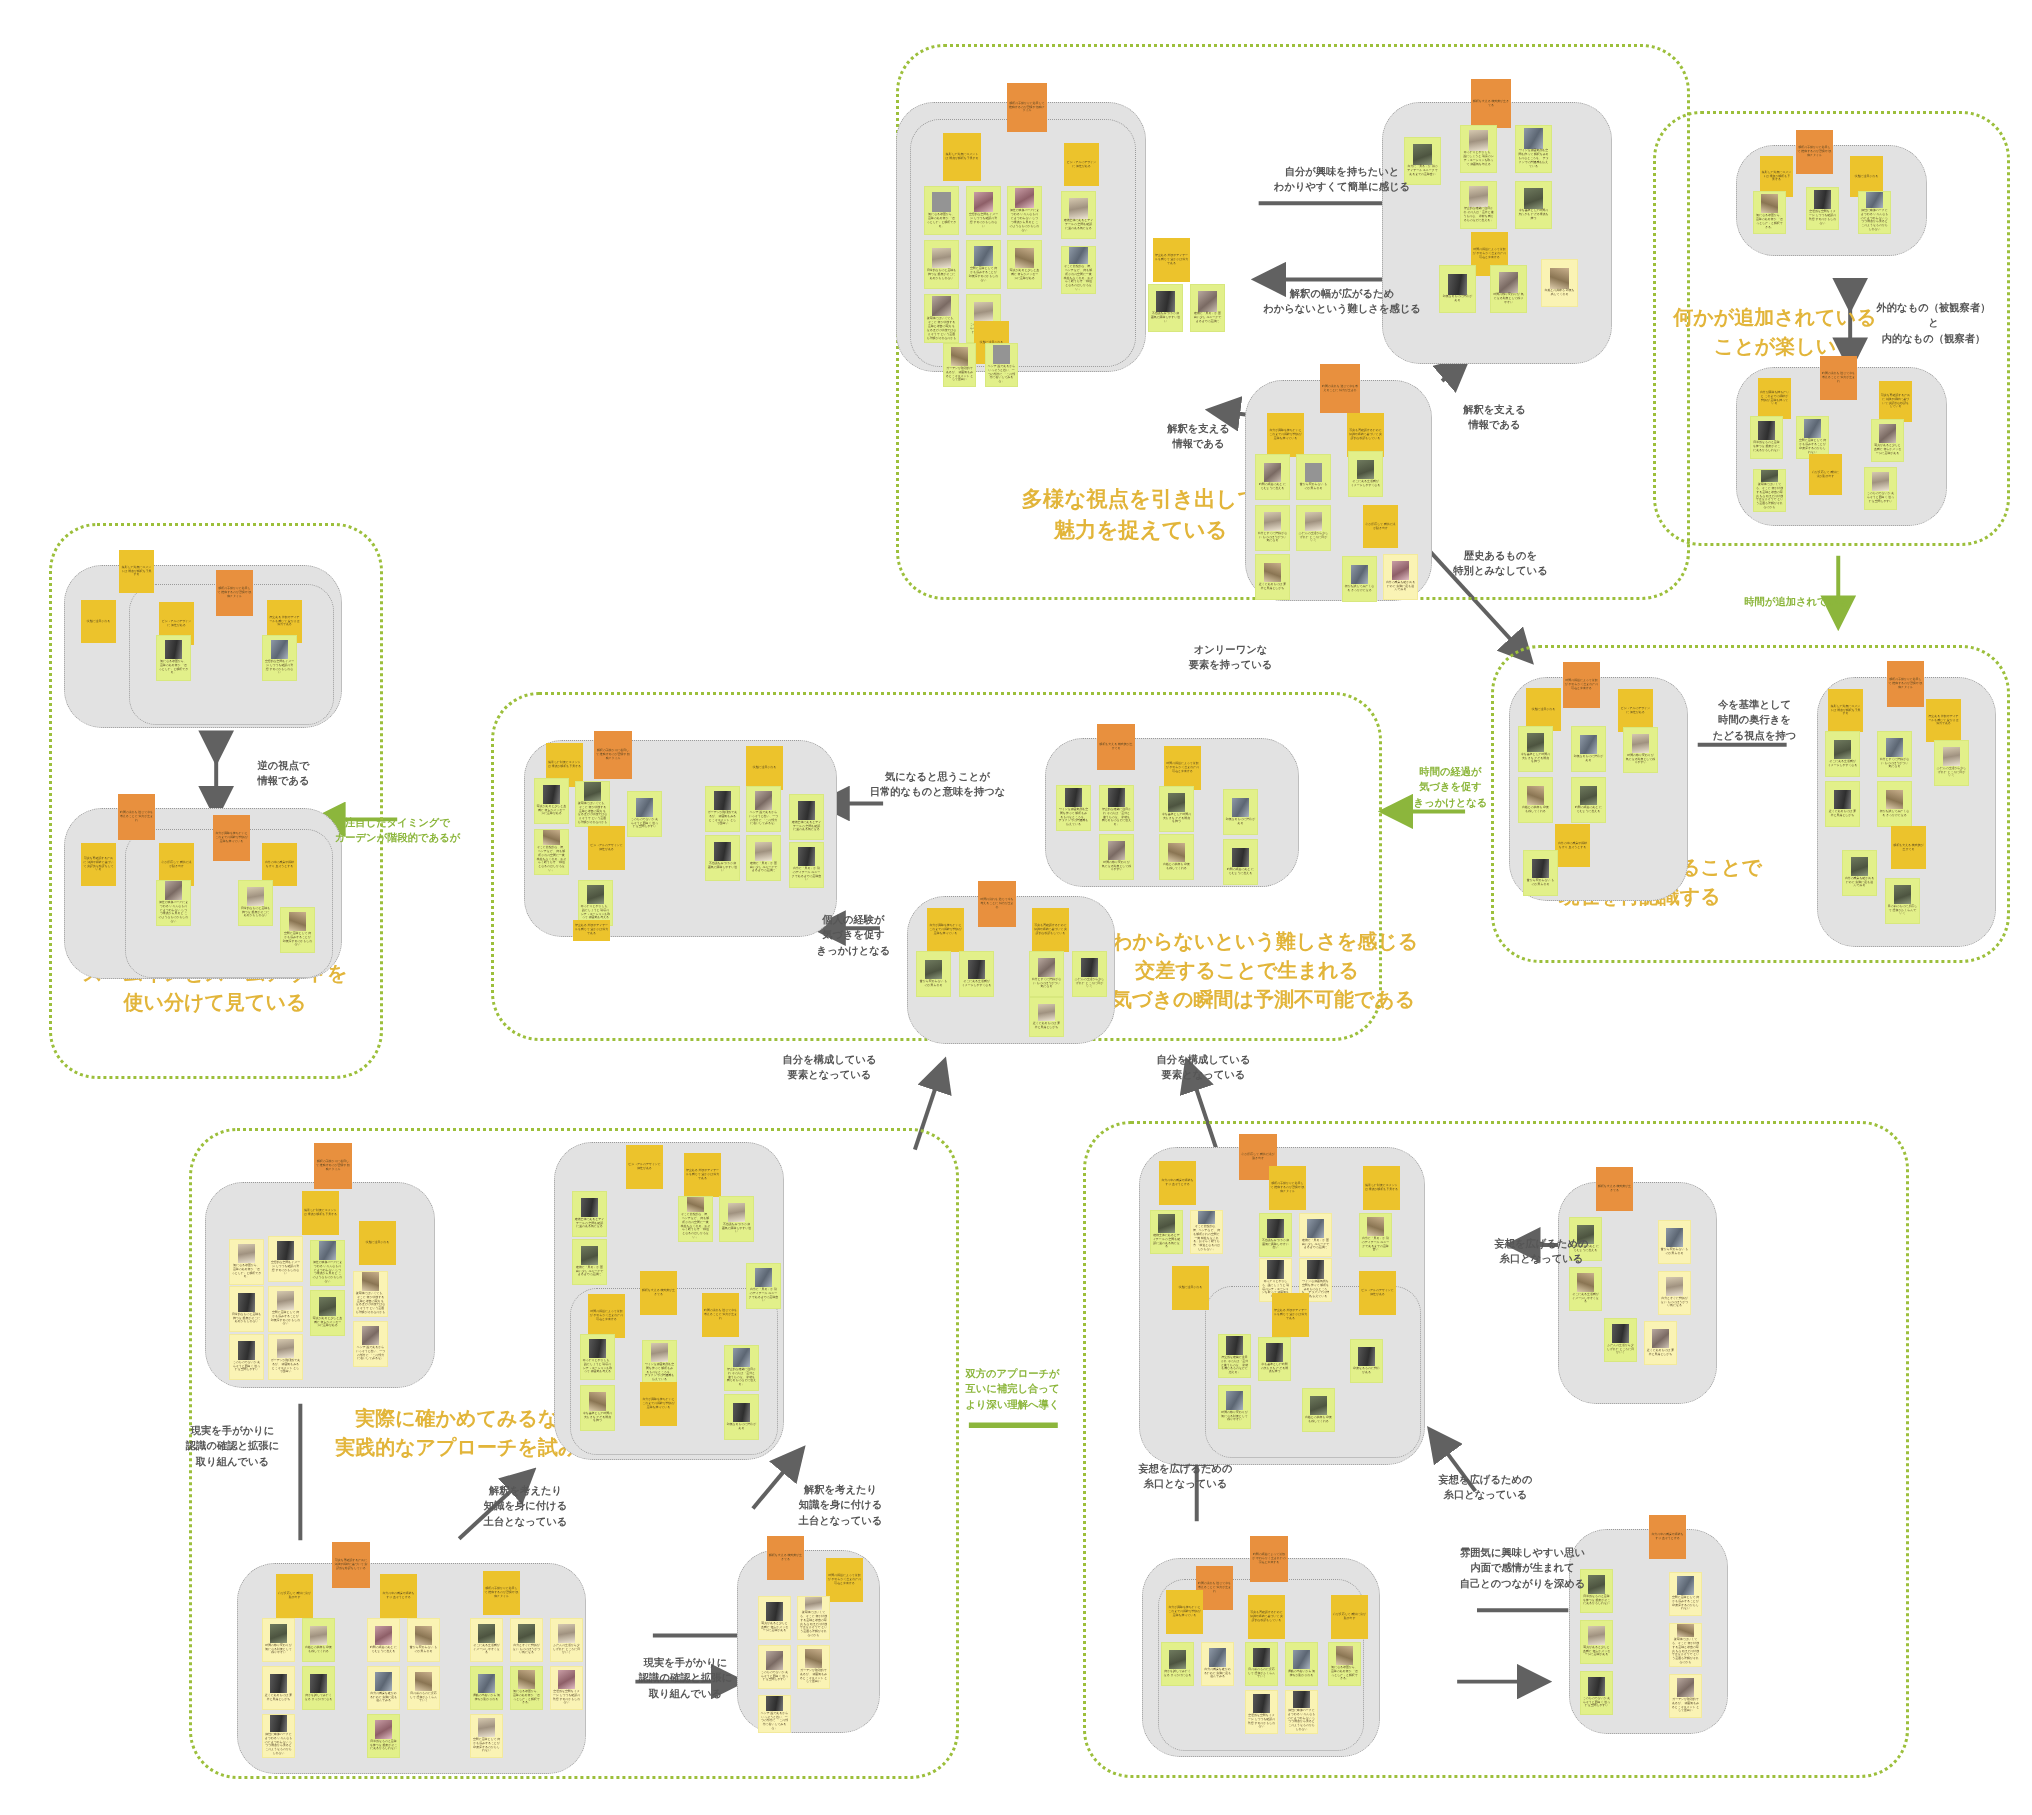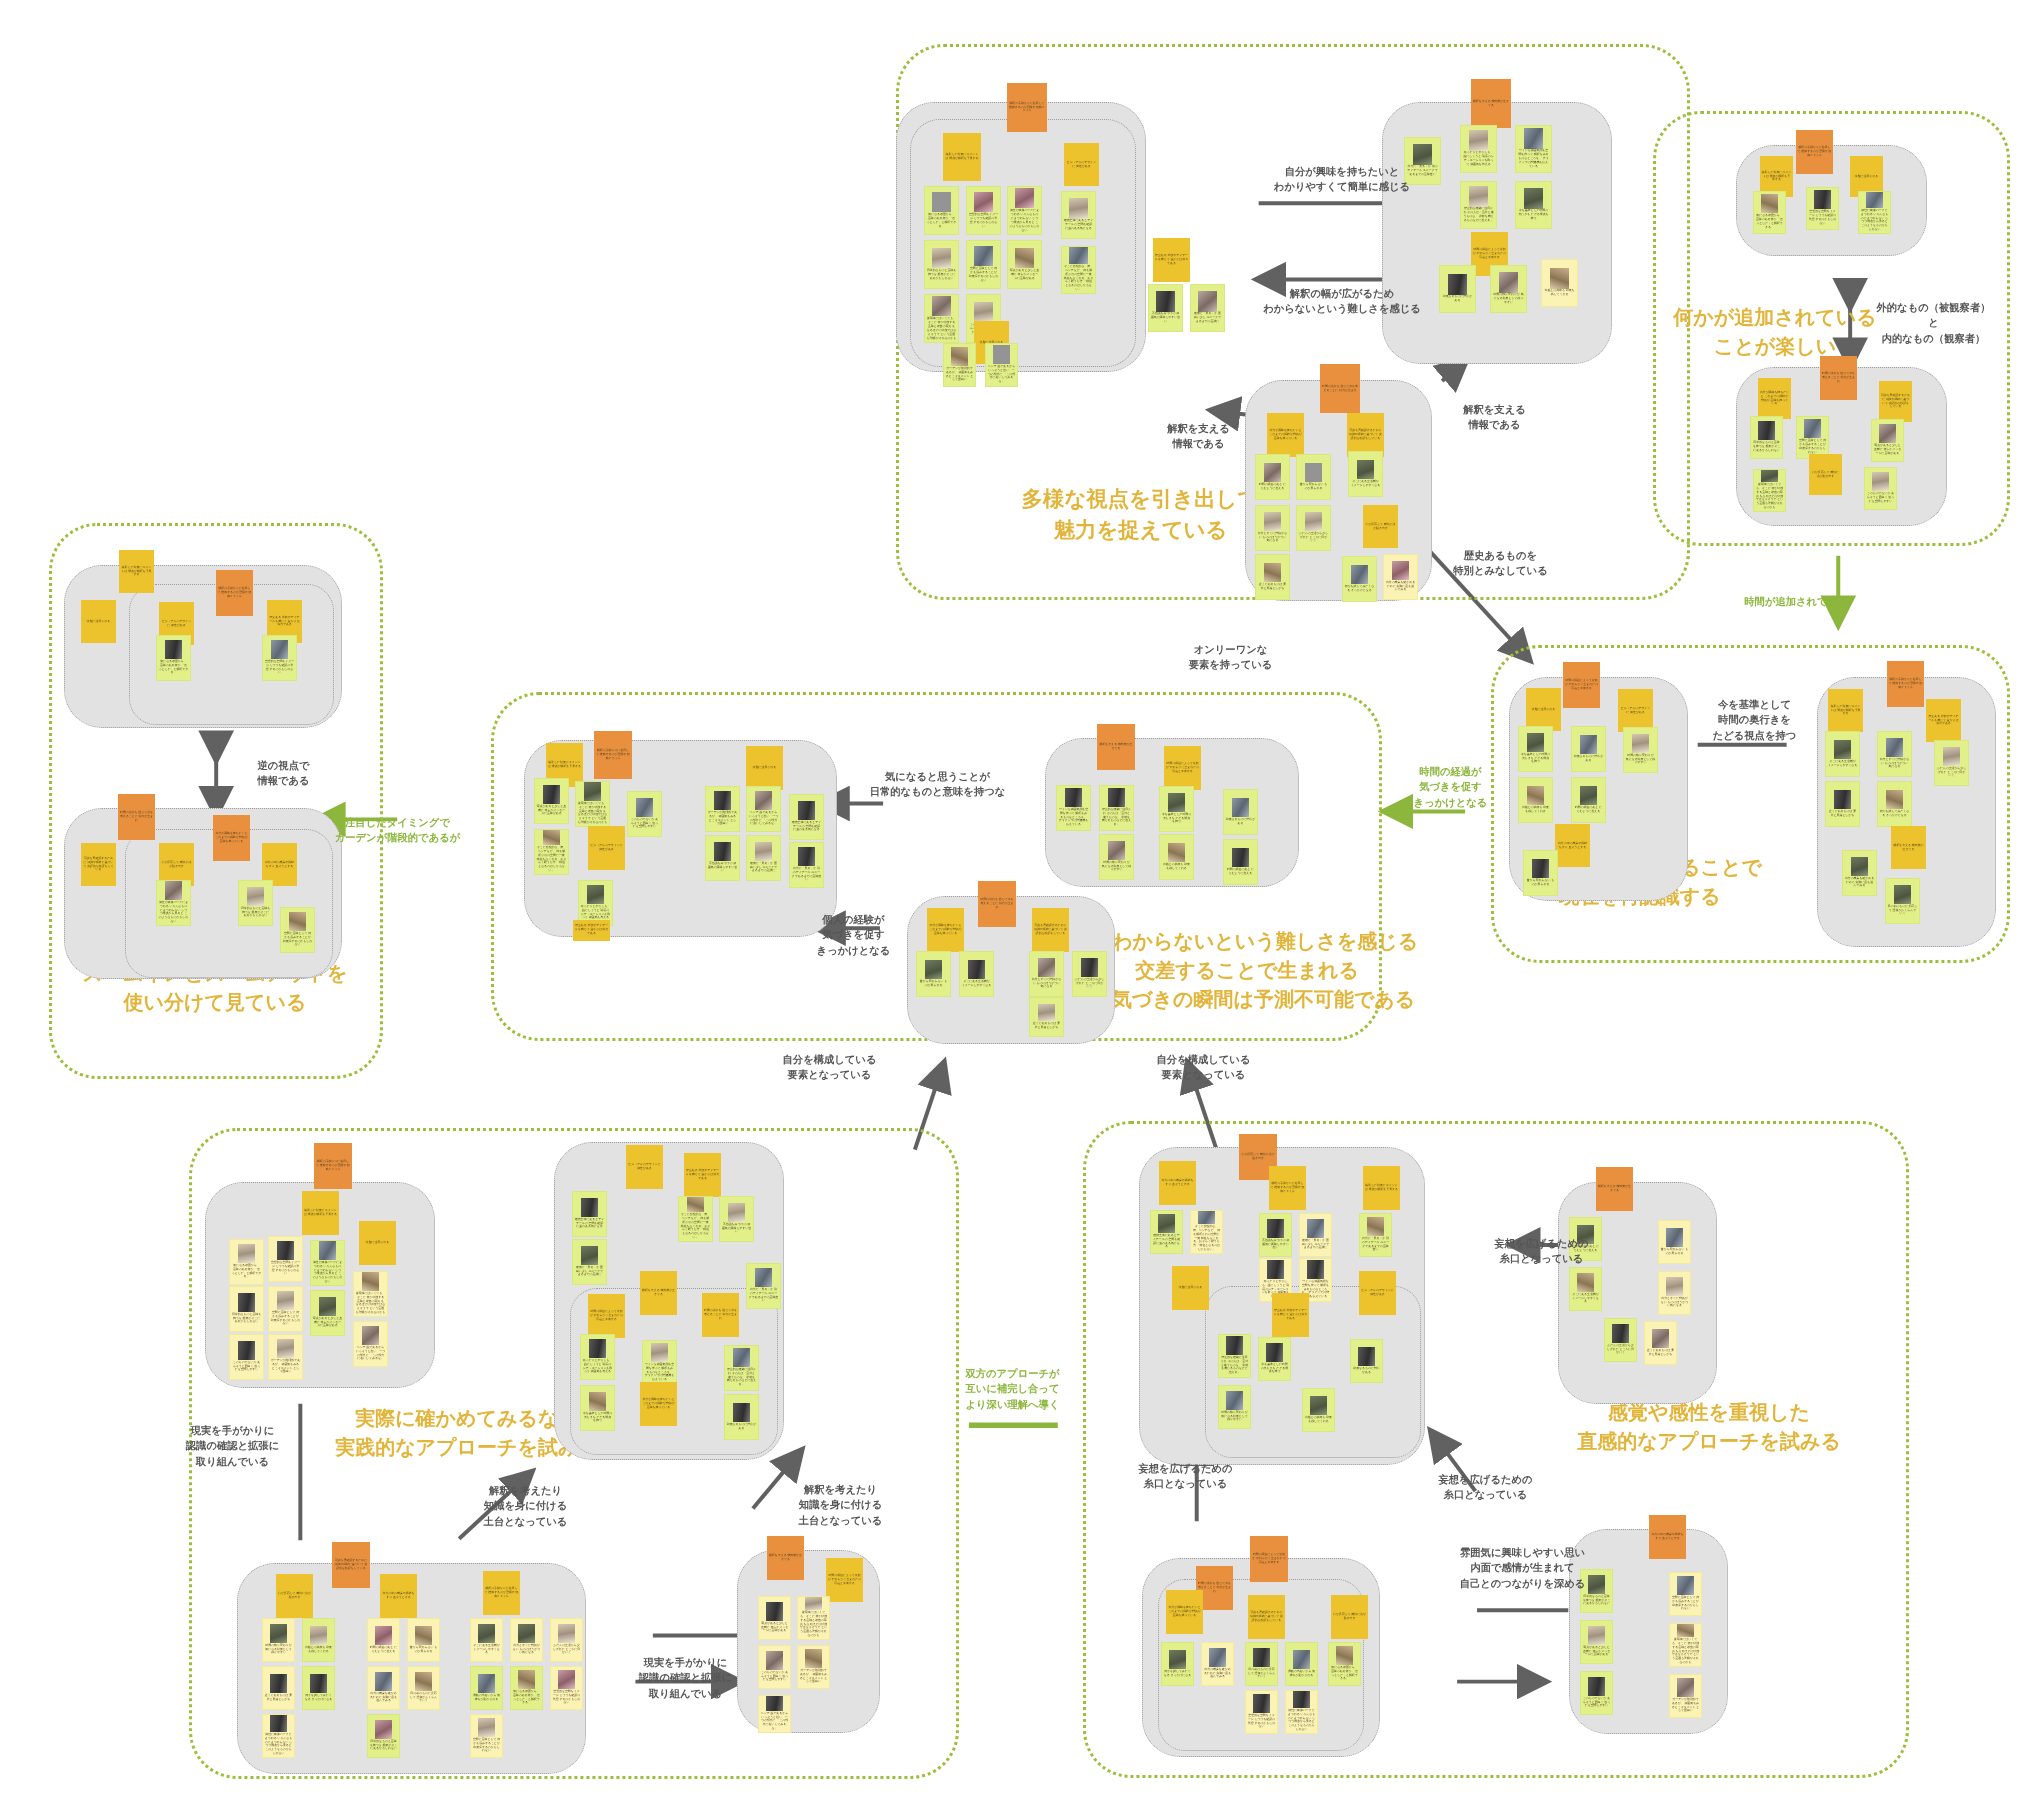--- a/index.html
+++ b/index.html
@@ -1141,22 +1141,20 @@
 知識を身に付ける
 土台となっている</div>
   <div class="edge-label" style="left:769px;top:1482px;width:143px;">解釈を考えたり
 知識を身に付ける
 土台となっている</div>
   <div class="edge-label" style="left:610px;top:1655px;width:151px;">現実を手がかりに
 認識の確認と拡張に
 取り組んでいる</div>
 
   <div class="region" style="left:1083px;top:1121px;width:826px;height:657px;"></div>
-  <div class="region-title rt-md" style="left:1550px;top:1398px;width:318px;">感覚や感性を重視した
-直感的なアプローチを試みる</div>
 
   <div class="board" style="left:1139px;top:1147px;width:286px;height:318px;"></div>
   <div class="board inner" style="left:1205px;top:1286px;width:216px;height:172px;border-radius:27px;"></div>
   <div class="note orange" style="left:1239px;top:1134px;width:38px;height:46px;">
       <div class="cap">心が反応して
 感情に流が動き出す</div>
     </div>
   <div class="note yellow" style="left:1159px;top:1161px;width:37px;height:44px;">
       <div class="cap">自分の中の感覚や経験をすり
 直そうとする</div>

